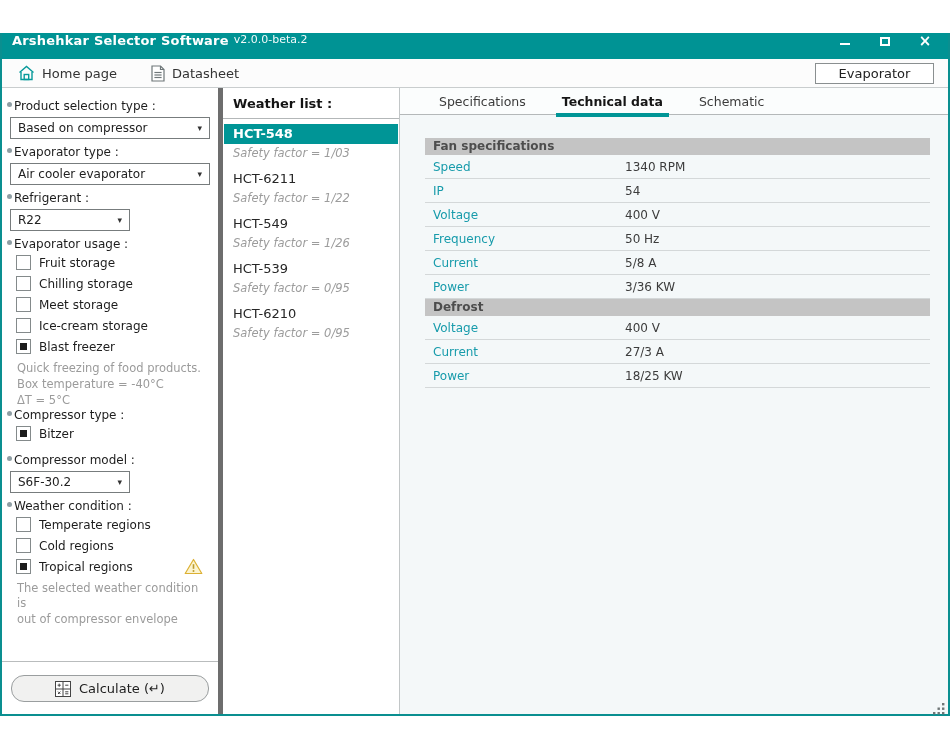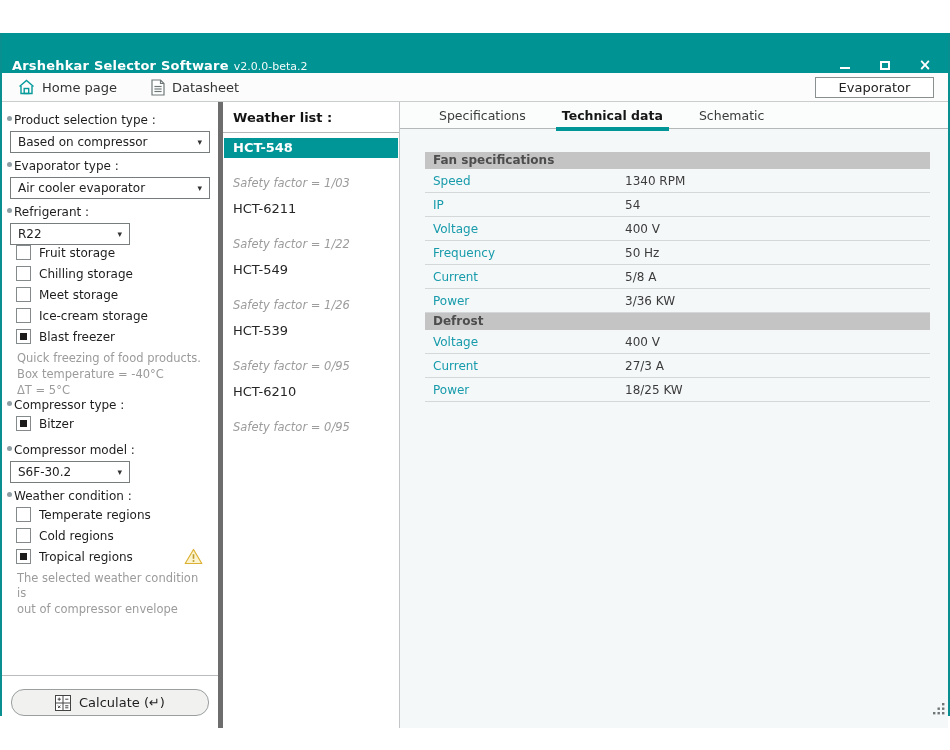--- a/index.html
+++ b/index.html
@@ -4,21 +4,21 @@
 <style>
   * { margin:0; padding:0; box-sizing:border-box; }
   html,body { width:950px; height:750px; background:#ffffff; overflow:hidden;
               font-family:"DejaVu Sans","Liberation Sans",sans-serif; color:#222; }
 
   .window { position:absolute; top:33px; left:0; width:950px; height:683px;
             border-left:2px solid #0a8f90; border-right:2px solid #0a8f90;
             border-bottom:2px solid #0a8f90; background:#fff; }
 
   
-  .titlebar { height:40px; background:#009394; display:flex; align-items:flex-end;
+  .titlebar { height:26px; background:#009394; display:flex; align-items:flex-start;
               padding:0 10px; color:#fff; }
   .title-main { font-weight:bold; font-size:13px; letter-spacing:.2px; }
   .title-version { font-size:11px; margin-left:5px; opacity:.95; }
   .win-controls { margin-left:auto; display:flex; align-items:center; gap:22px; padding-right:4px; }
   .wc { width:18px; height:16px; display:flex; align-items:center; justify-content:center; cursor:pointer; }
   .wc-min i { display:block; width:10px; height:2px; background:#fff; margin-top:6px; }
   .wc-max i { display:block; width:10px; height:9px; border:2px solid #fff; }
   .wc-close { color:#fff; font-size:15px; font-weight:bold; line-height:1; }
 
   
@@ -66,21 +66,21 @@
               background:#f1f1f0; display:flex; align-items:center; justify-content:center;
               gap:8px; font-size:13px; color:#1d1d1d; cursor:pointer; }
 
   
   .pl-header { font-size:13px; font-weight:bold; color:#141414; padding:8px 10px 7px 10px;
                border-bottom:1px solid #b3b7b8; background:#fff; }
   .pl-items { padding-top:5px; overflow:hidden; }
   .prod-item { margin-bottom:3px; cursor:pointer; }
   .prod-name { font-size:13px; color:#262626; padding:2px 10px 3px 10px; }
   .prod-item.selected .prod-name { background:#009596; color:#fff; font-weight:bold; margin:0 1px; padding:2px 9px 3px 9px; }
-  .prod-safety { font-size:11.5px; font-style:italic; color:#9c9c9c; padding:18px 10px 6px 10px; }
+  .prod-safety { font-size:11.5px; font-style:italic; color:#9c9c9c; padding:2px 10px 6px 10px; }
 
   
   .tabbar { height:27px; background:#fbfdfd; border-bottom:1px solid #b4b8b9;
             display:flex; align-items:center; padding-left:36px; gap:30px; }
   .tab { font-size:12.5px; color:#3b3b3b; position:relative; padding:5px 3px; cursor:pointer; }
   .tab.active { font-weight:bold; color:#161616; }
   .tab.active::after { content:""; position:absolute; left:-3px; right:-3px; bottom:-3px;
                        height:4px; background:#009596; }
 
   .detail-body { padding:23px 0 0 25px; }
@@ -153,20 +153,21 @@
         <span>Air cooler evaporator</span>
         <span class="arrow">▾</span>
       </div>
 
       <div class="fld-label">Refrigerant :</div>
       <div class="select narrow">
         <span>R22</span>
         <span class="arrow">▾</span>
       </div>
 
+      <div class="fld-label">Evaporator usage :</div>
       <div id="usage-options">
           <div class="chk-row">
             <span class="chk"></span>
             <span class="chk-label">Fruit storage</span>
           </div>
           <div class="chk-row">
             <span class="chk"></span>
             <span class="chk-label">Chilling storage</span>
           </div>
           <div class="chk-row">

